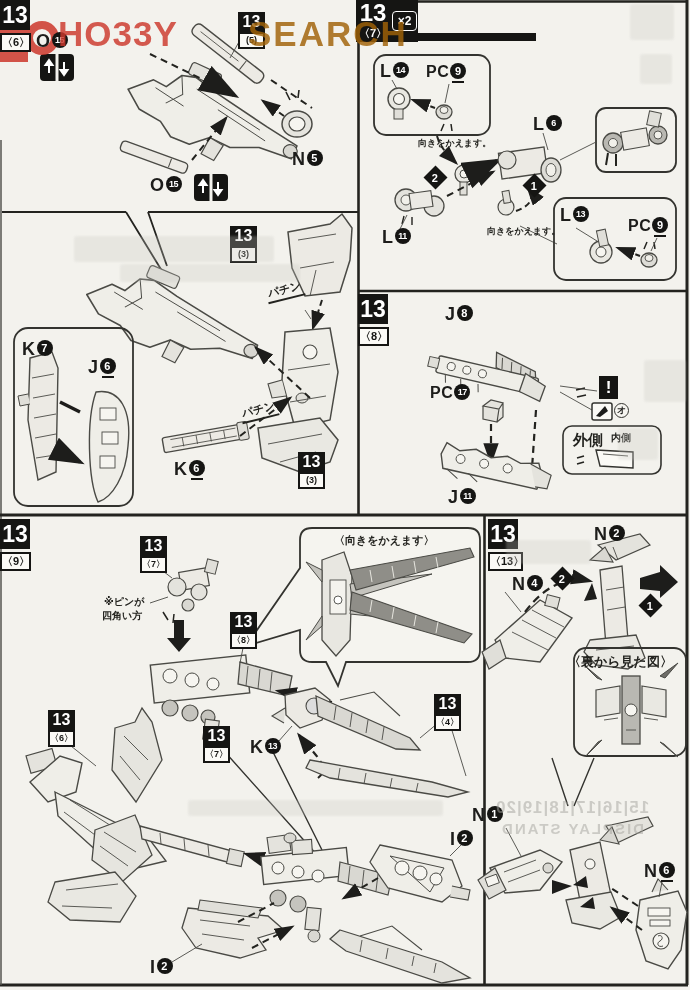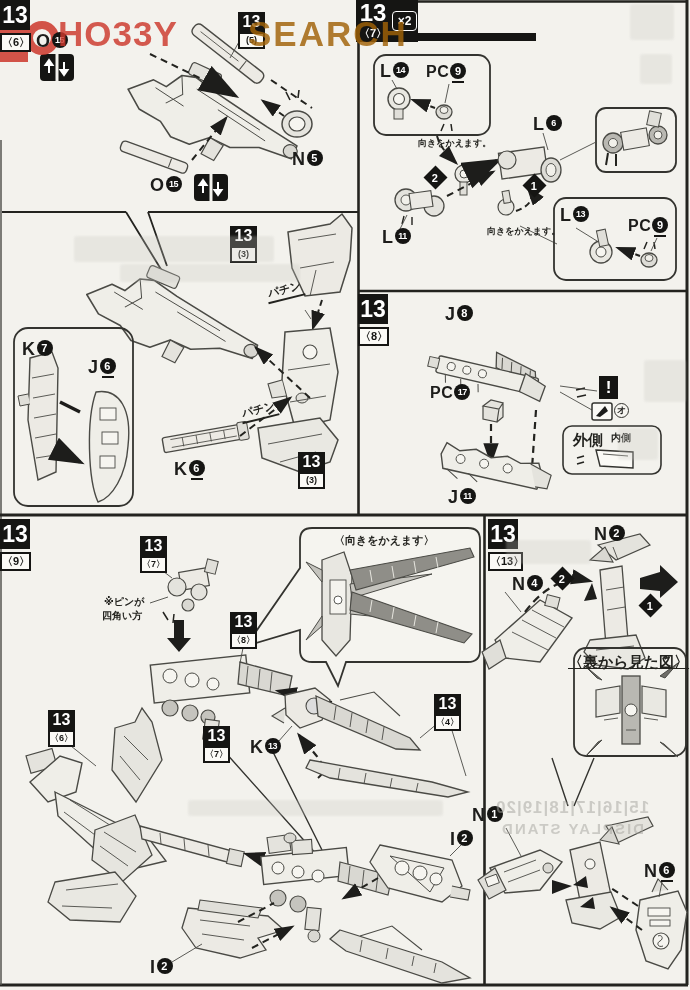--- a/index.html
+++ b/index.html
@@ -514,21 +514,21 @@
       <span>1</span>
     </div>
 
   <div class="note" style="left:418px;top:137px;font-size:9px;">向きをかえます。</div>
   <div class="note" style="left:487px;top:225px;font-size:9px;">向きをかえます。</div>
   <div class="snap" style="left:266px;top:282px;">パチン</div>
   <div class="snap" style="left:240px;top:402px;">パチン</div>
   <div class="note" style="left:104px;top:595px;font-size:10px;">※ピンが</div>
   <div class="note" style="left:102px;top:609px;font-size:10px;">四角い方</div>
   <div class="note" style="left:334px;top:533px;font-size:11px;">〈向きをかえます〉</div>
-  <div class="note" style="left:568px;top:653px;font-size:15px;text-decoration:underline;">〈裏から見た図〉</div>
+  <div class="note" style="left:568px;top:653px;font-size:13px;">〈裏から見た図〉</div>
   <div class="warnbox" style="left:599px;top:376px;width:19px;height:23px;line-height:23px;">!</div>
   <div class="toolmark" style="left:614px;top:403px;">オ</div>
   <div class="note" style="left:573px;top:431px;font-size:15px;text-align:right;">外側</div>
   <div class="note" style="left:611px;top:431px;font-size:10px;">内側</div>
 
   <div class="ghostrect" style="left:630px;top:4px;width:44px;height:36px;"></div>
   <div class="ghostrect" style="left:640px;top:54px;width:32px;height:30px;"></div>
   <div class="ghostrect" style="left:644px;top:360px;width:42px;height:42px;"></div>
   <div class="ghostrect" style="left:618px;top:428px;width:40px;height:32px;"></div>
   <div class="ghostrect" style="left:74px;top:236px;width:200px;height:26px;"></div>

